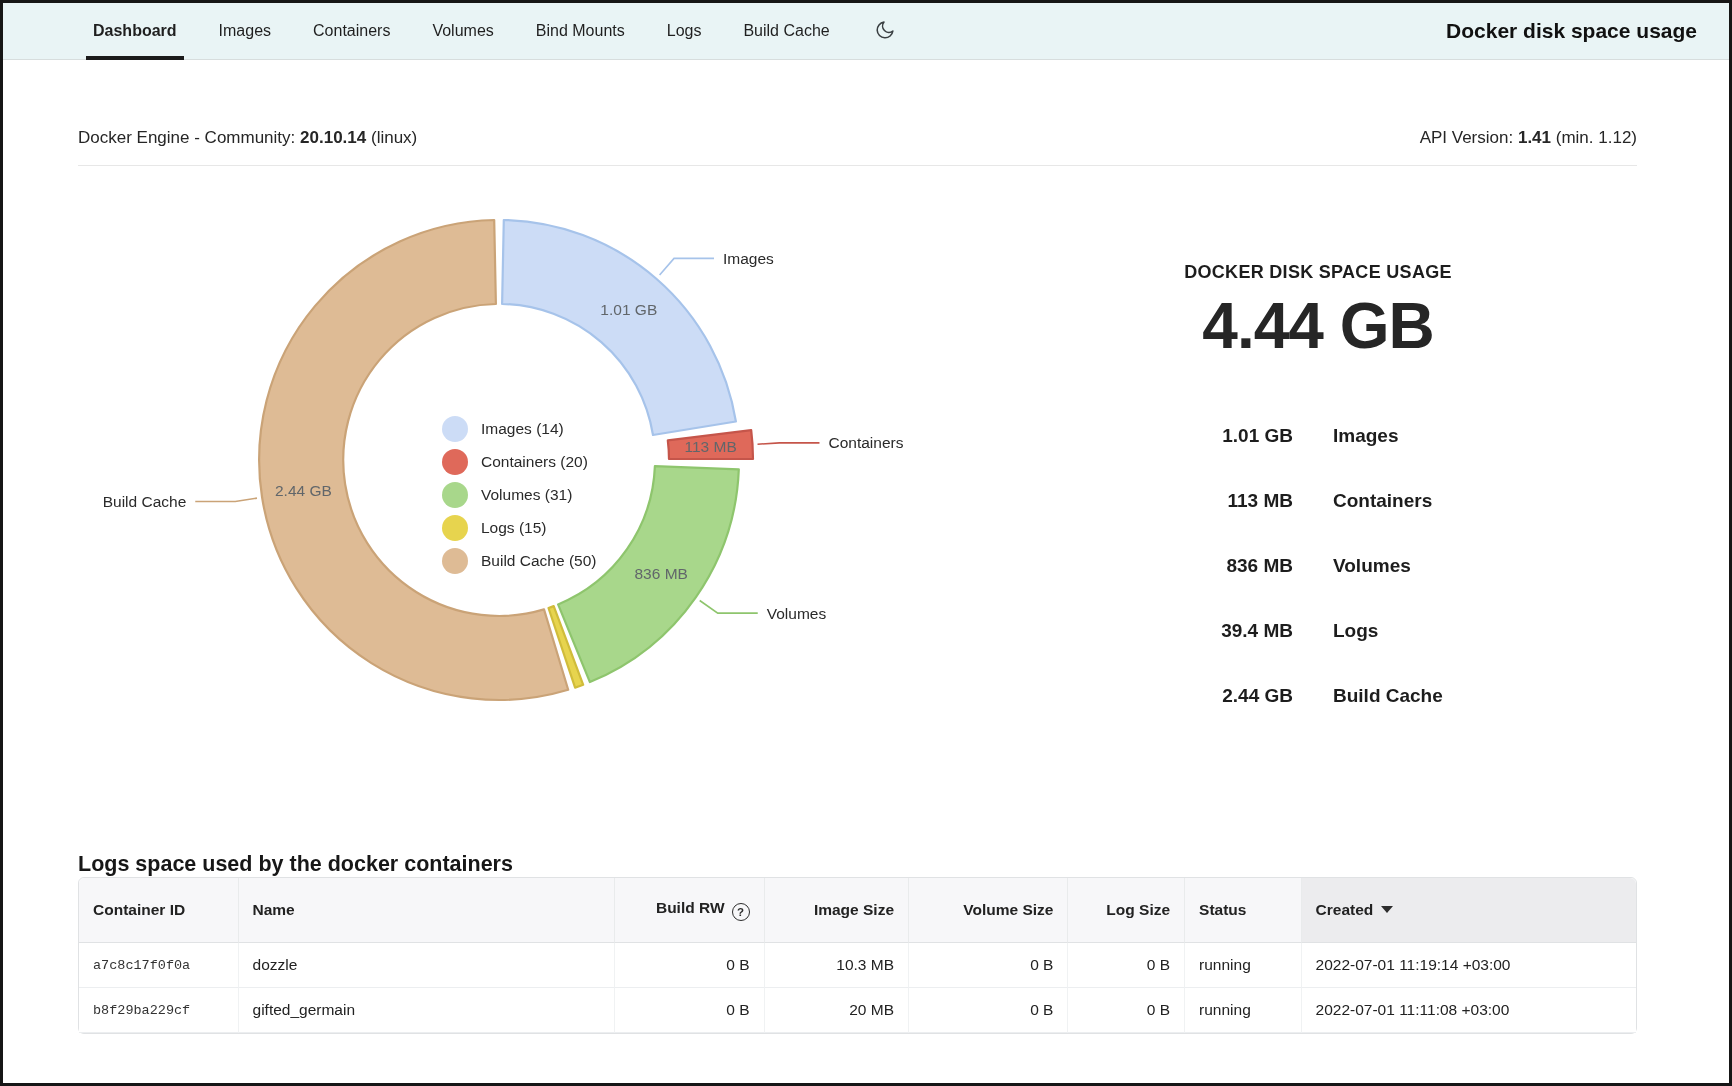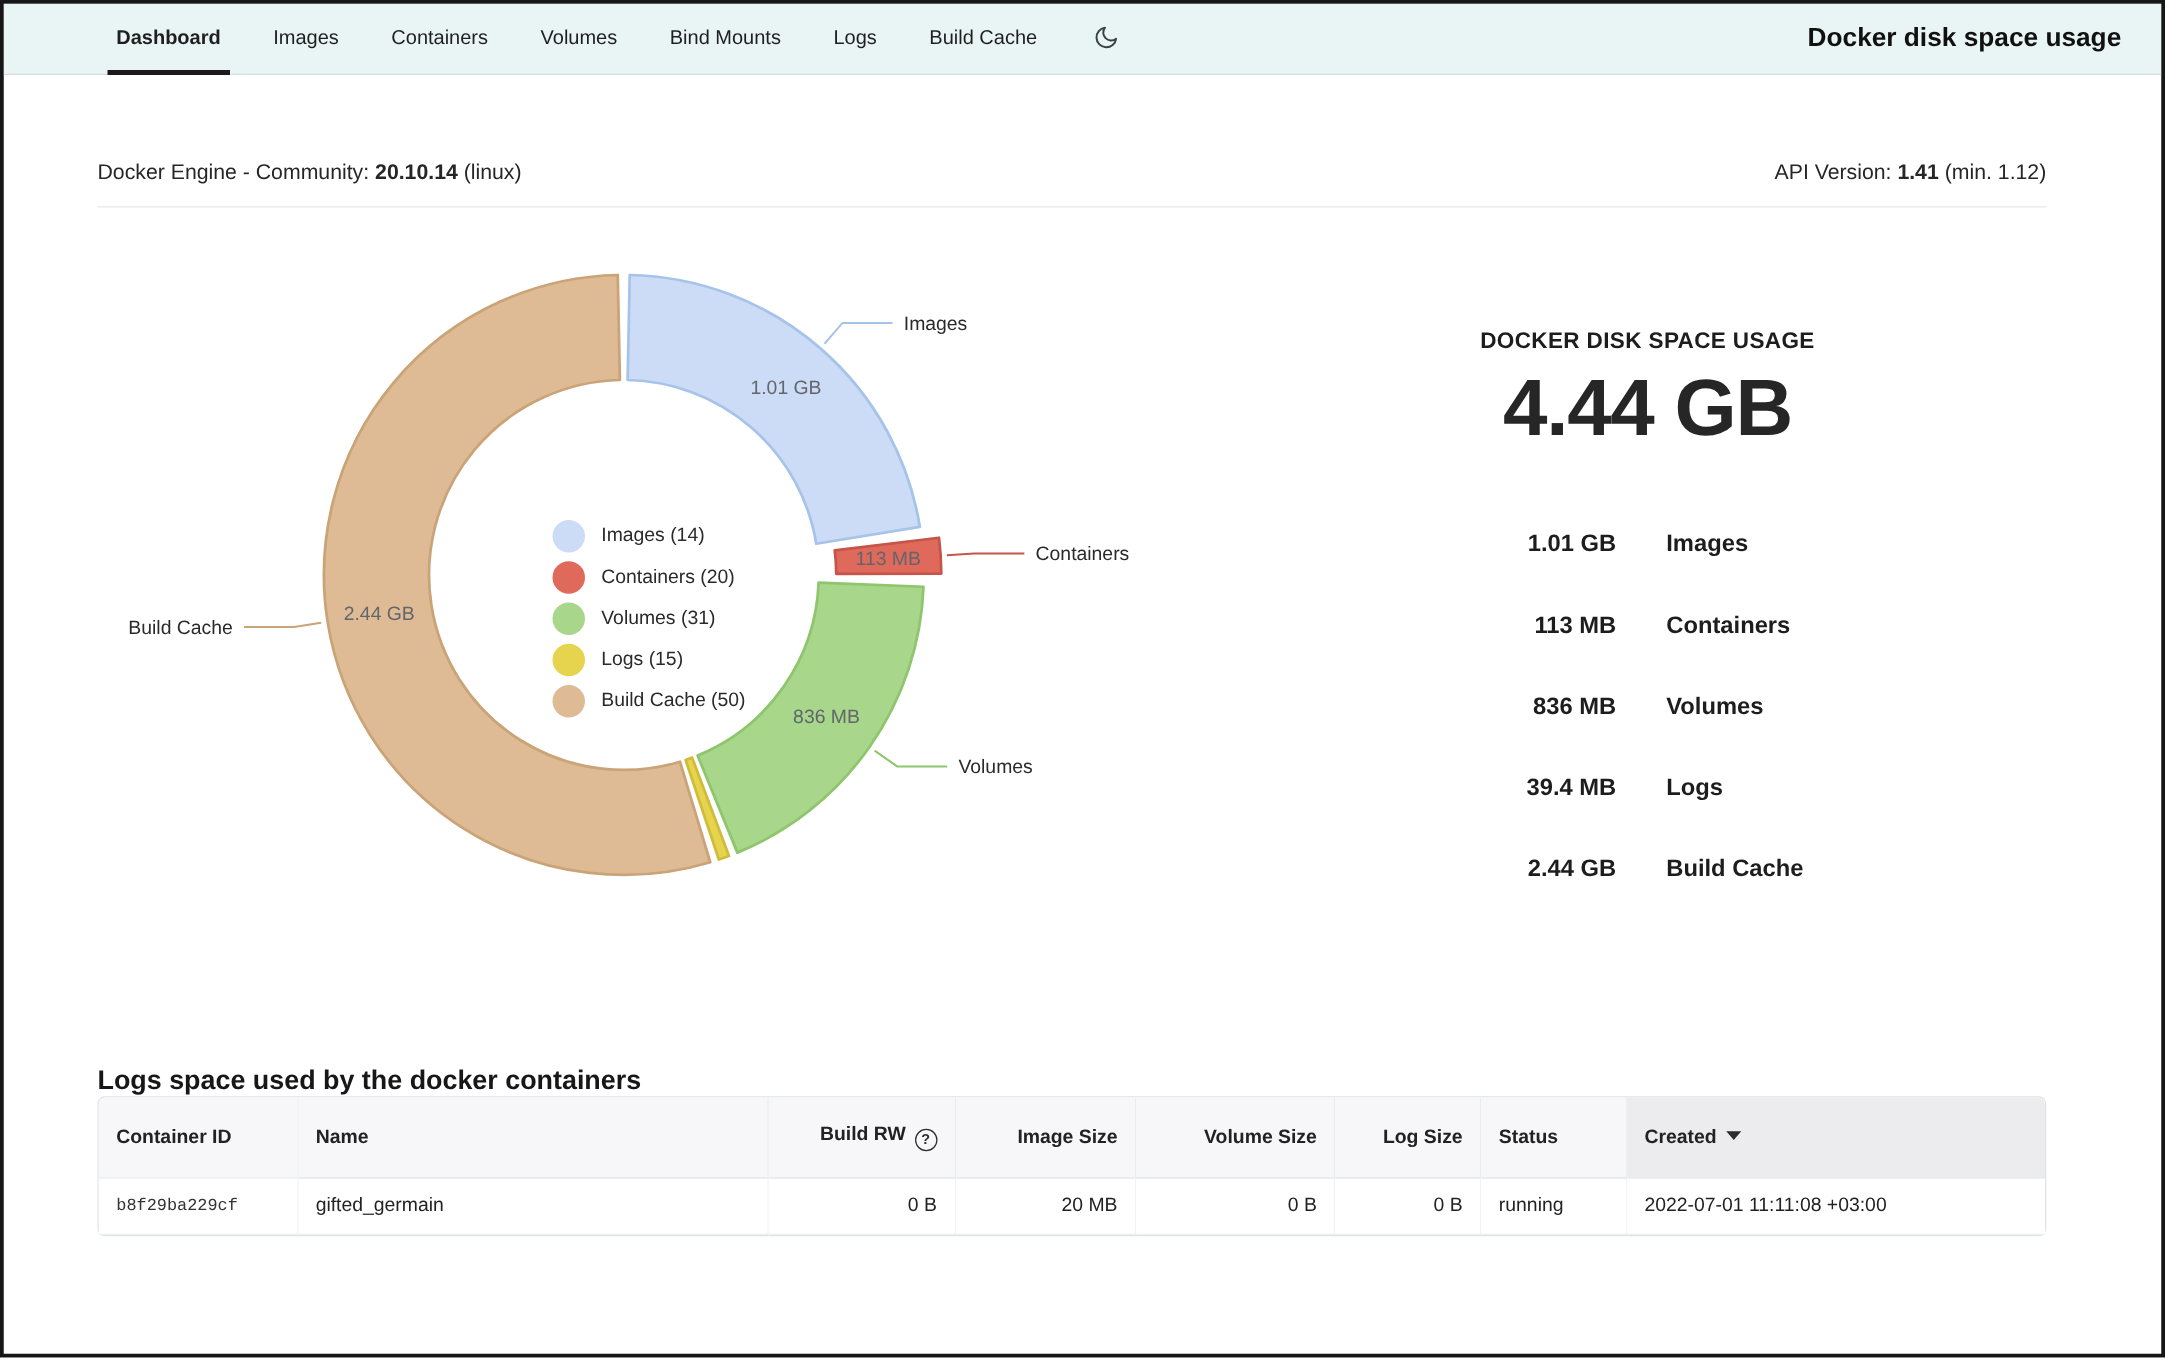--- a/index.html
+++ b/index.html
@@ -239,20 +239,30 @@
             <th class="ar"><span>Build RW</span><span class="help-circle">?</span></th>
             <th class="ar"><span>Image Size</span></th>
             <th class="ar"><span>Volume Size</span></th>
             <th class="ar"><span>Log Size</span></th>
             <th class="ac"><span>Status</span></th>
             <th class="ac sorted"><span>Created</span><span class="sort-caret"></span></th>
           </tr>
         </thead>
       <tbody id="tbody">
           <tr>
+            <td class="al mono">a7c8c17f0f0a</td>
+            <td class="al">dozzle</td>
+            <td class="ar">0 B</td>
+            <td class="ar">10.3 MB</td>
+            <td class="ar">0 B</td>
+            <td class="ar">0 B</td>
+            <td class="ac">running</td>
+            <td class="ac">2022-07-01 11:19:14 +03:00</td>
+          </tr>
+          <tr>
             <td class="al mono">b8f29ba229cf</td>
             <td class="al">gifted_germain</td>
             <td class="ar">0 B</td>
             <td class="ar">20 MB</td>
             <td class="ar">0 B</td>
             <td class="ar">0 B</td>
             <td class="ac">running</td>
             <td class="ac">2022-07-01 11:11:08 +03:00</td>
           </tr>
         </tbody>

